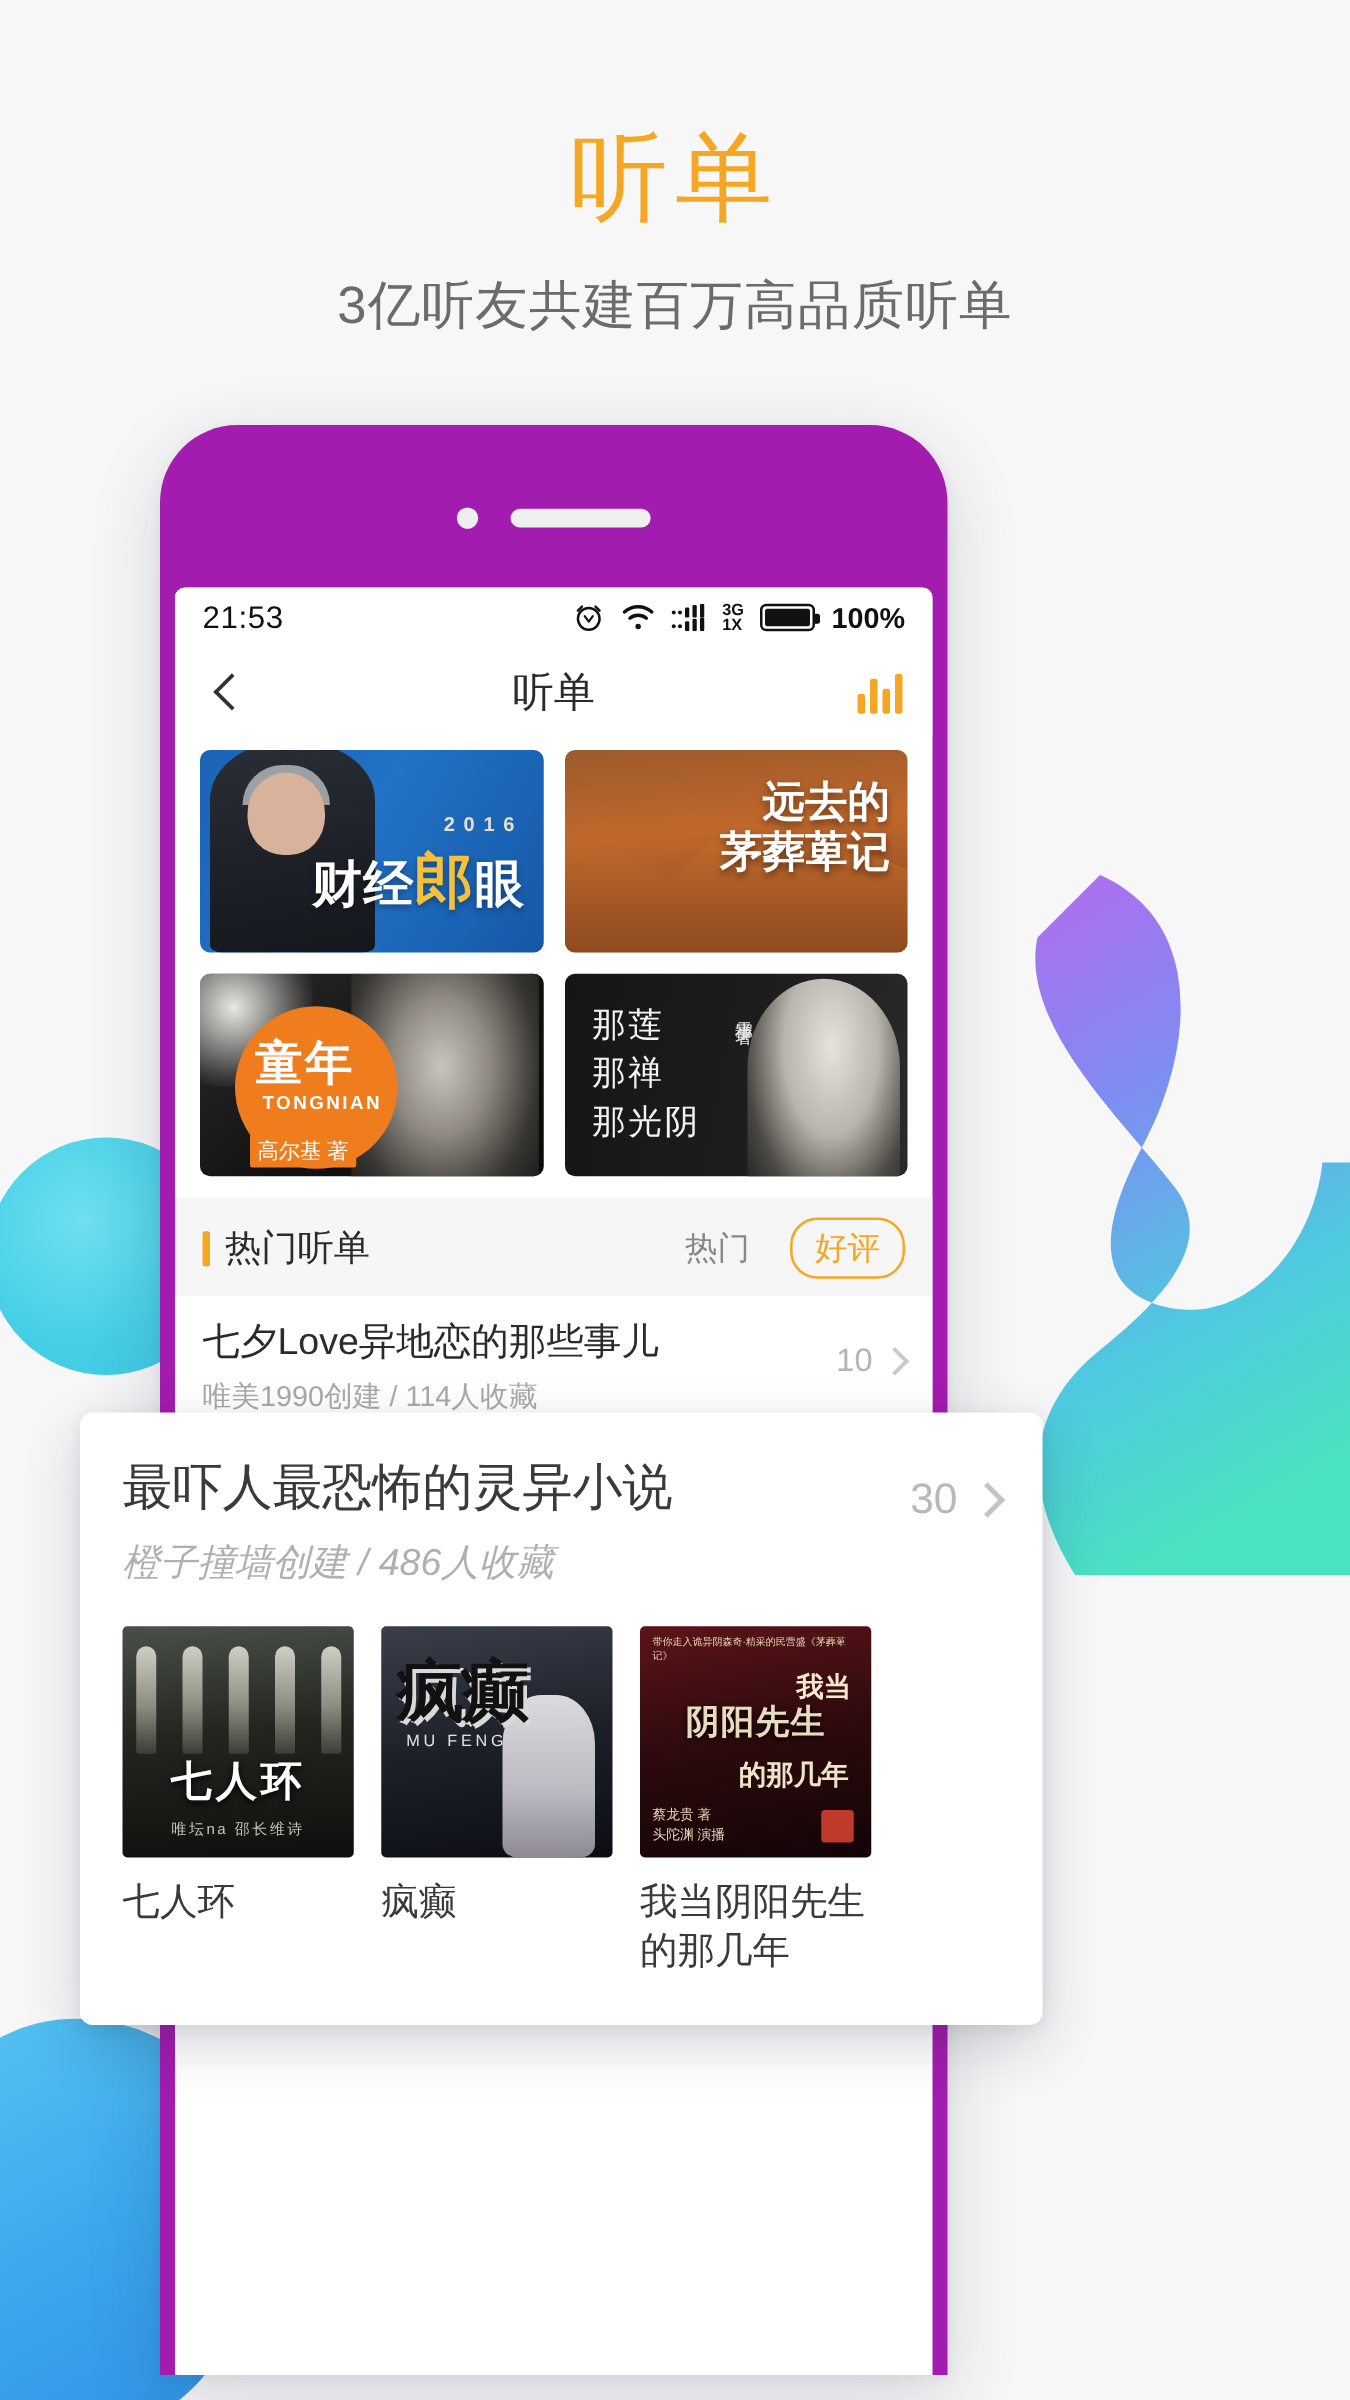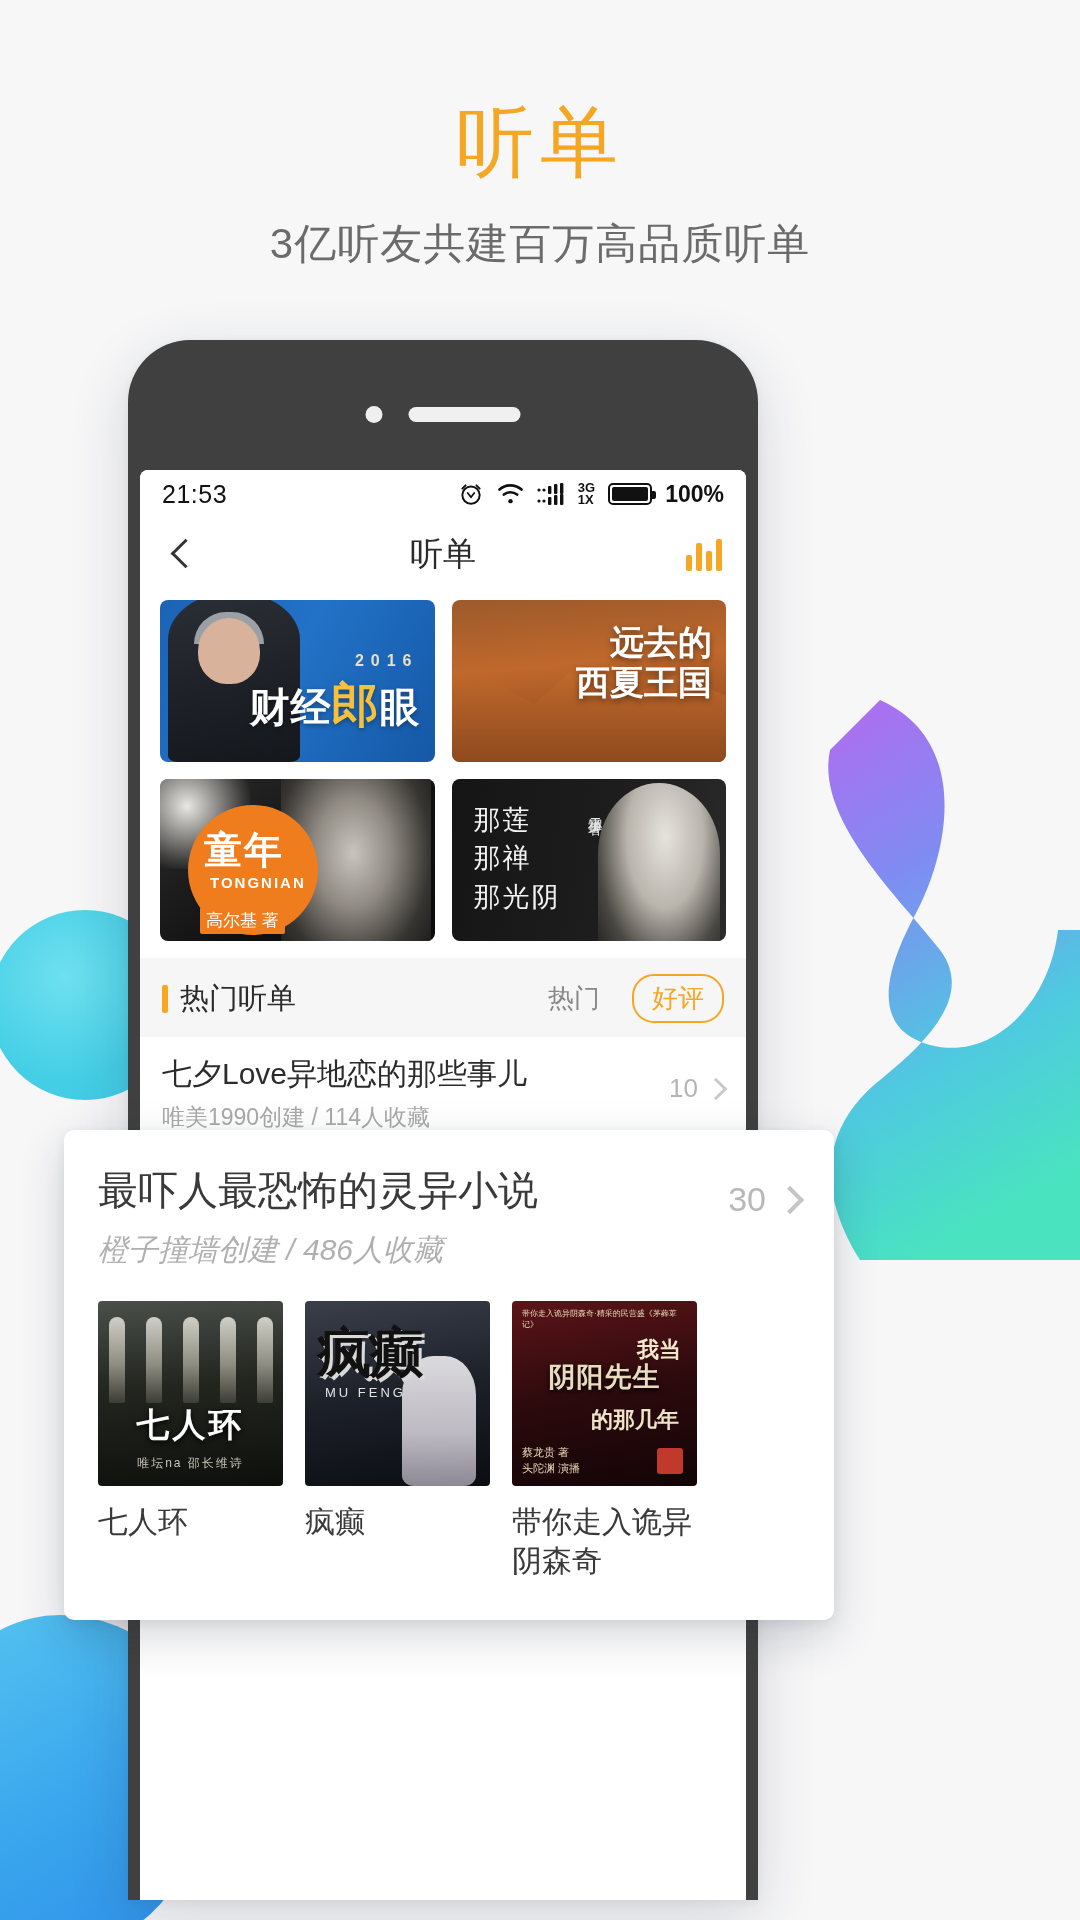--- a/index.html
+++ b/index.html
@@ -43,21 +43,21 @@
     color:#6b6b6b;
     font-weight:400;
     letter-spacing:1px;
   }
 
   
   .phone {
     position:absolute;
     left:128px; top:340px;
     width:630px; height:1560px;
-    background:#404040;
+    background:#a21caf;
     border-radius:62px 62px 0 0;
     box-shadow:0 18px 60px rgba(30,40,60,.16), 0 2px 10px rgba(30,40,60,.06);
   }
   .phone-speaker {
     position:absolute; left:50%; top:66px; transform:translateX(-50%);
     display:flex; align-items:center; gap:26px;
   }
   .phone-cam { width:17px; height:17px; border-radius:50%; background:#efefef; }
   .phone-grill { width:112px; height:15px; border-radius:8px; background:#f0f0f0; }
 
@@ -371,21 +371,21 @@
           <span class="person"></span>
           <span class="hair"></span>
           <span class="head"></span>
           <span class="y2016">2016</span>
           <span class="t1">
             <span>财经</span><em>郎</em><span>眼</span>
           </span>
         </div>
         <div class="cov c2">
           <span class="tw">
-            <span>远去的</span><br><span>西夏王国</span>
+            <span>远去的</span><br><span>茅葬萆记</span>
           </span>
         </div>
       </div>
       <div class="cov-row">
         <div class="cov c3">
           <span class="face"></span>
           <span class="splash"></span>
           <span class="circ"></span>
           <span class="cn">童年</span>
           <span class="pin">TONGNIAN</span>
@@ -473,17 +473,17 @@
 
     <div class="ov-cell">
       <div class="ov-cover ov4">
         <span class="tiny">带你走入诡异阴森奇·精采的民营盛《茅葬萆记》</span>
         <span class="t1">我当</span>
         <span class="t2">阴阳先生</span>
         <span class="t3">的那几年</span>
         <span class="cast">蔡龙贵 著<br>头陀渊 演播</span>
         <span class="seal"></span>
       </div>
-      <div class="ov-cap">带你走入诡异阴森奇</div>
+      <div class="ov-cap">我当阴阳先生的那几年</div>
     </div>
 
   </div>
 </div>
 
 </body></html>

